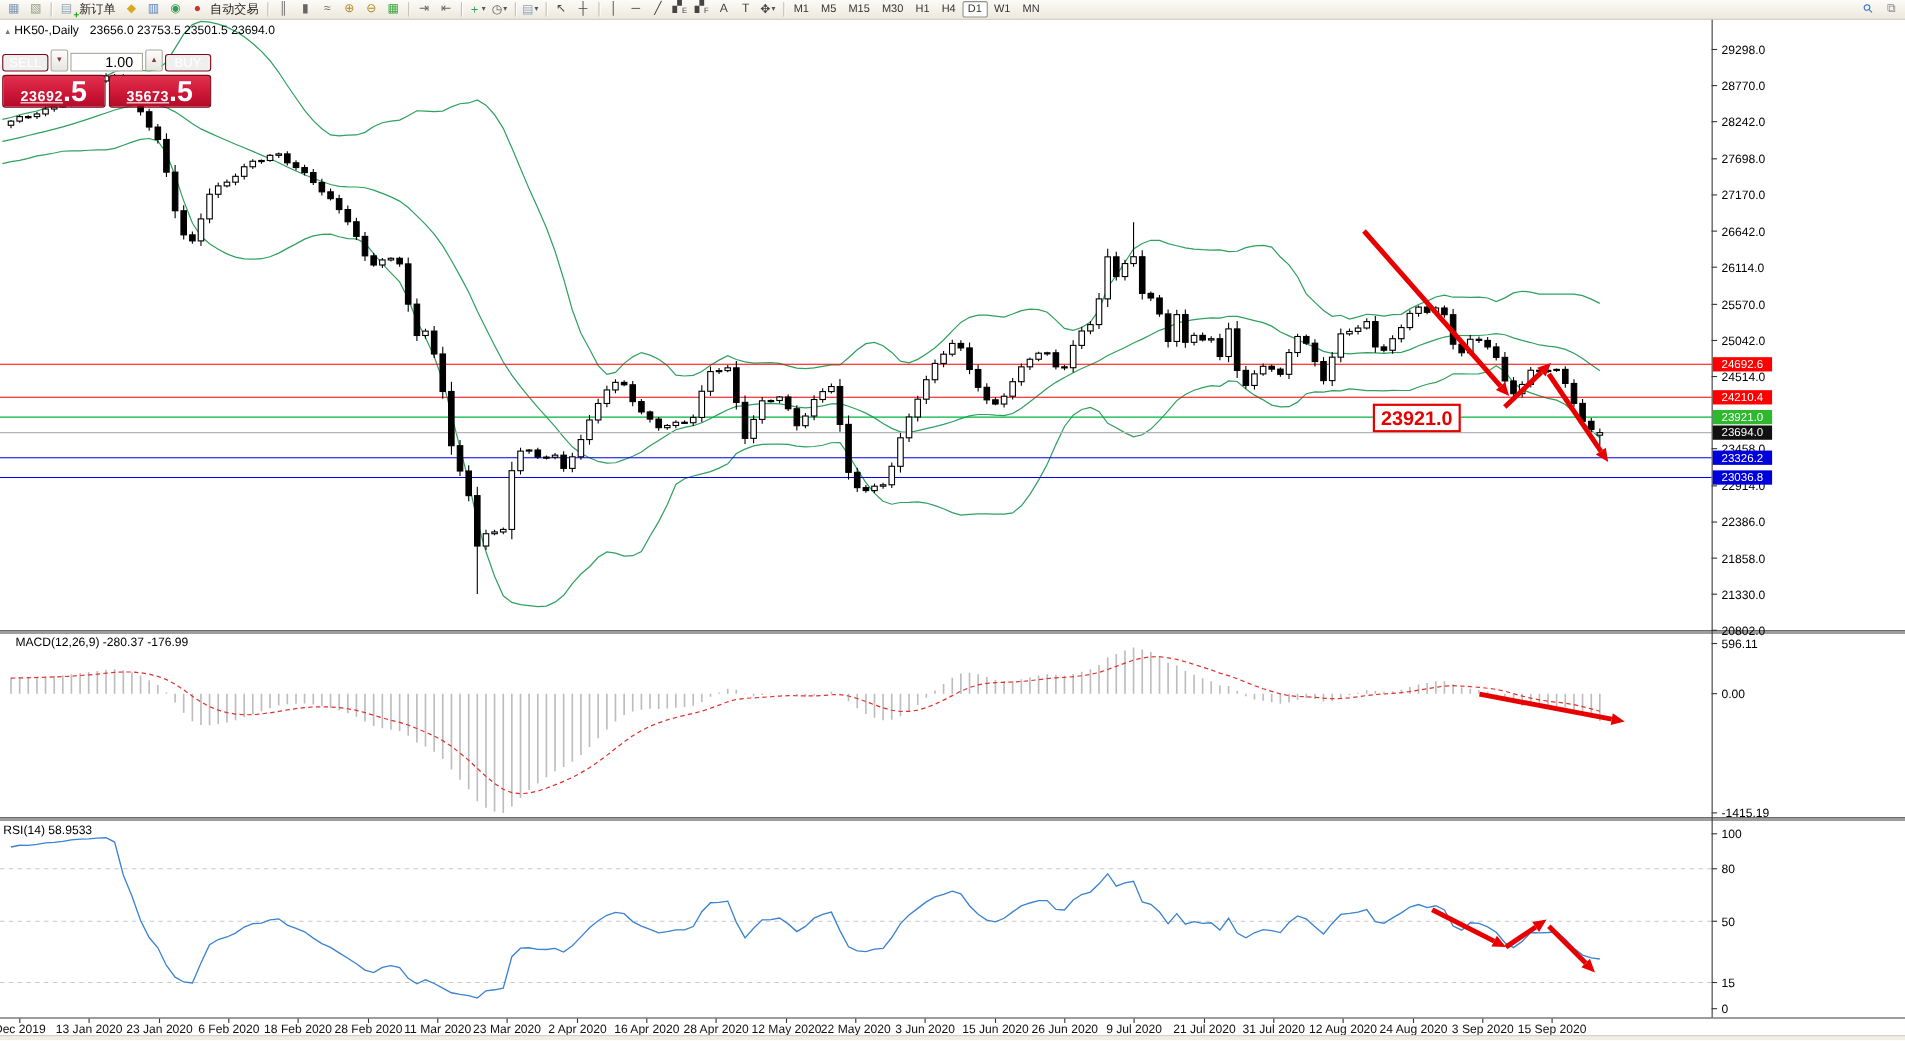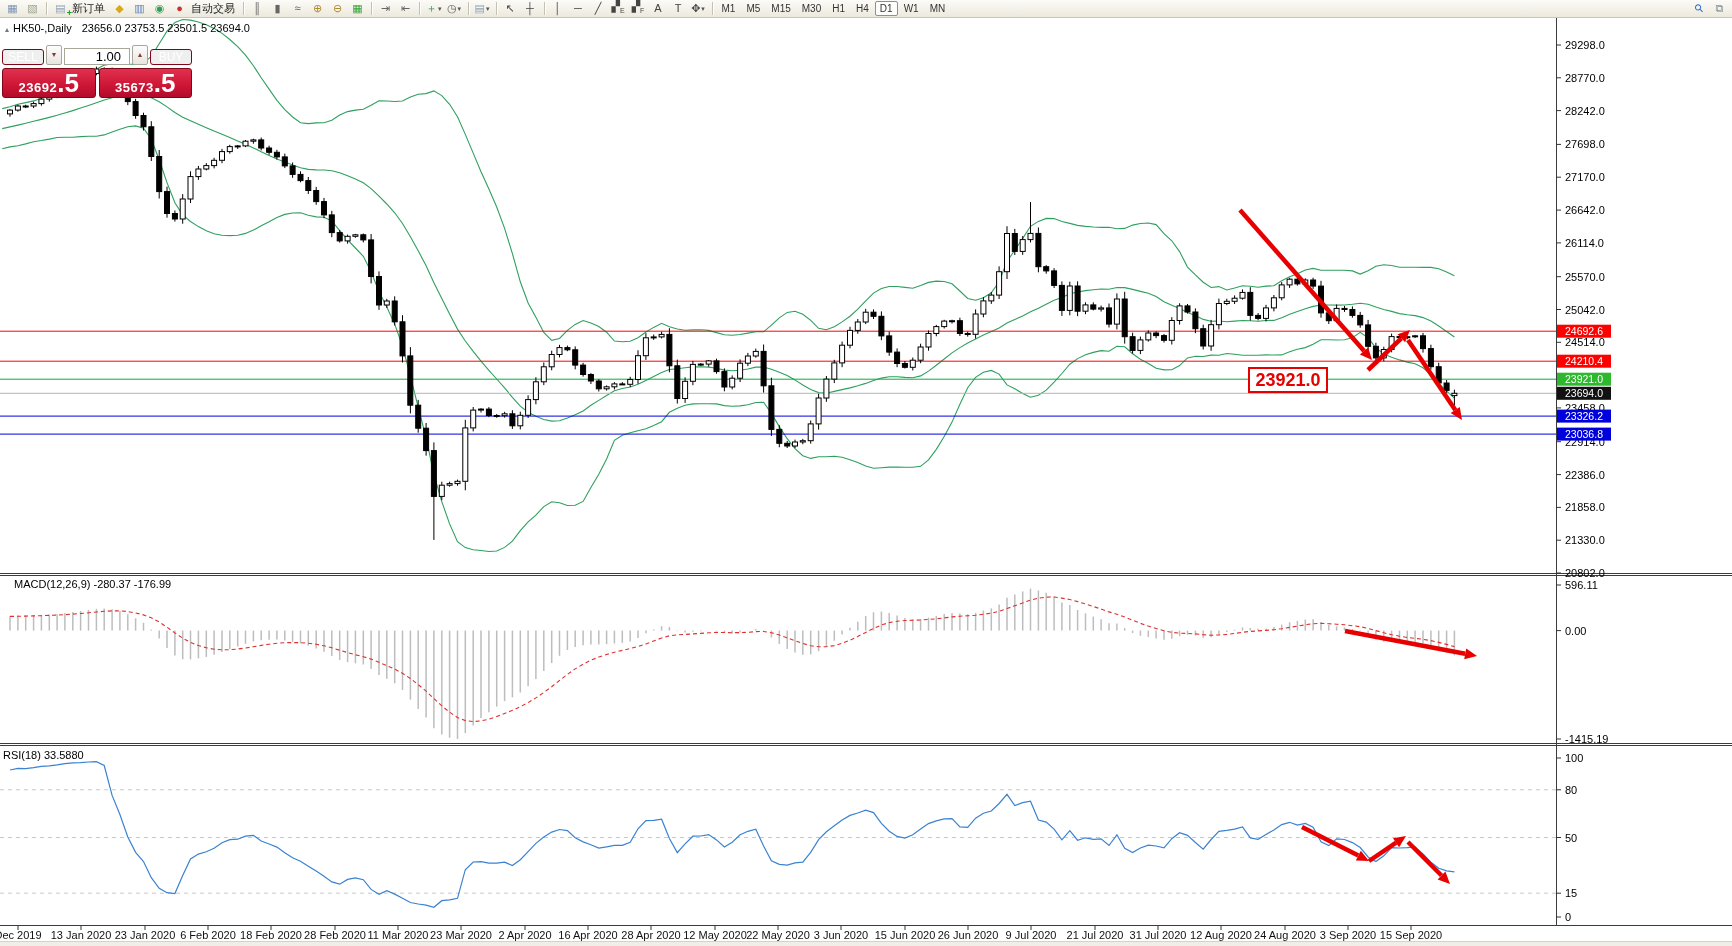--- a/index.html
+++ b/index.html
@@ -39,21 +39,21 @@
           border:1px solid #7e0617;border-radius:3px;color:#fff;font-size:12px;
           font-family:"Liberation Sans",sans-serif;padding:0;}
   .tp-spin{flex:0 0 14px;background:linear-gradient(#fdfdfd,#e7e5df);border:1px solid #a9a69a;
            border-radius:2px;font-size:7px;color:#8b3a3a;text-align:center;line-height:18px;}
   .tp-vol{flex:1;border:1px solid #a9a69a;font-size:13px;text-align:right;padding:0 8px 0 0;
           font-family:"Liberation Sans",sans-serif;color:#000;min-width:0;}
   .tp-row2{display:flex;gap:3px;margin-top:3px;height:30px;}
   .tp-price{flex:1;display:flex;align-items:baseline;justify-content:center;
             background:linear-gradient(180deg,#e0314e 0%,#cf1737 55%,#b30b2a 100%);
             border:1px solid #7e0617;border-radius:3px;color:#fff;padding-top:1px;}
-  .tp-main{font-size:13px;font-weight:bold;letter-spacing:.5px;}
+  .tp-main{font-size:13px;font-weight:bold;letter-spacing:.5px;text-decoration:underline;}
   .tp-big{font-size:26px;font-weight:bold;line-height:26px;}
 </style>
 </head>
 <body>
 
 <div class="app">
 
   <div class="toolbar">
       <span class="tb-icon"><span style="color: rgb(123, 150, 184);">▦</span></span>
       <span class="tb-icon"><span style="color: rgb(152, 160, 137);">▧</span></span>
@@ -878,16 +878,16 @@
           <span class="tp-big">.5</span>
       </div>
       <div class="tp-price">
         <span class="tp-main">35673</span>
           <span class="tp-big">.5</span>
       </div>
     </div>
   </div>
 
   <div class="macd-label">MACD(12,26,9) -280.37 -176.99</div>
-  <div class="rsi-label">RSI(18) 33.5880</div>
+  <div class="rsi-label">RSI(14) 58.9533</div>
   <div class="level-box">23921.0</div>
 
 </div>
 
 </body></html>

